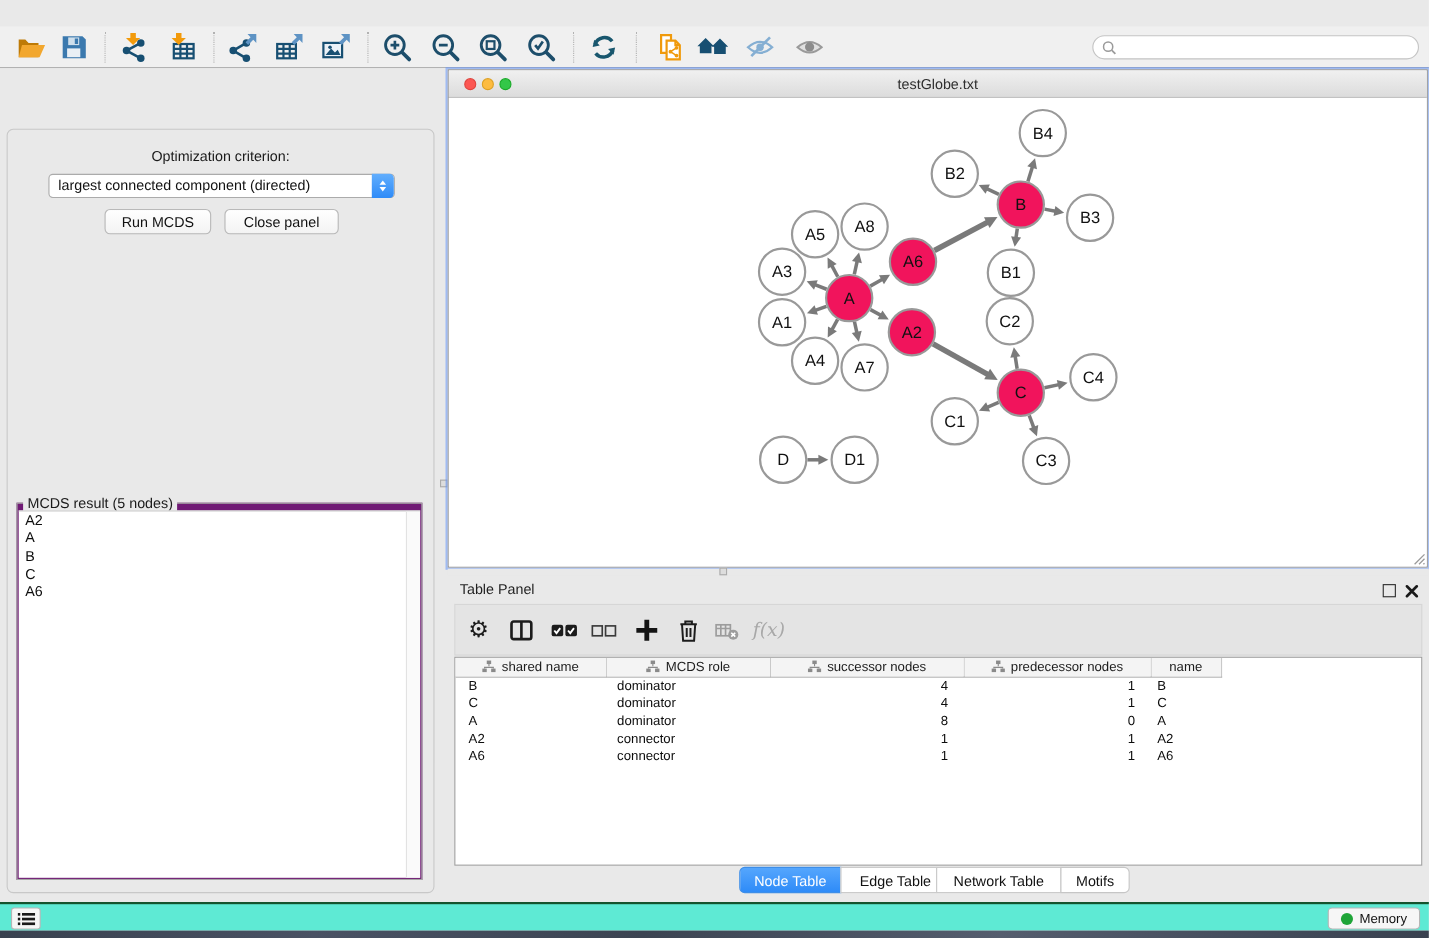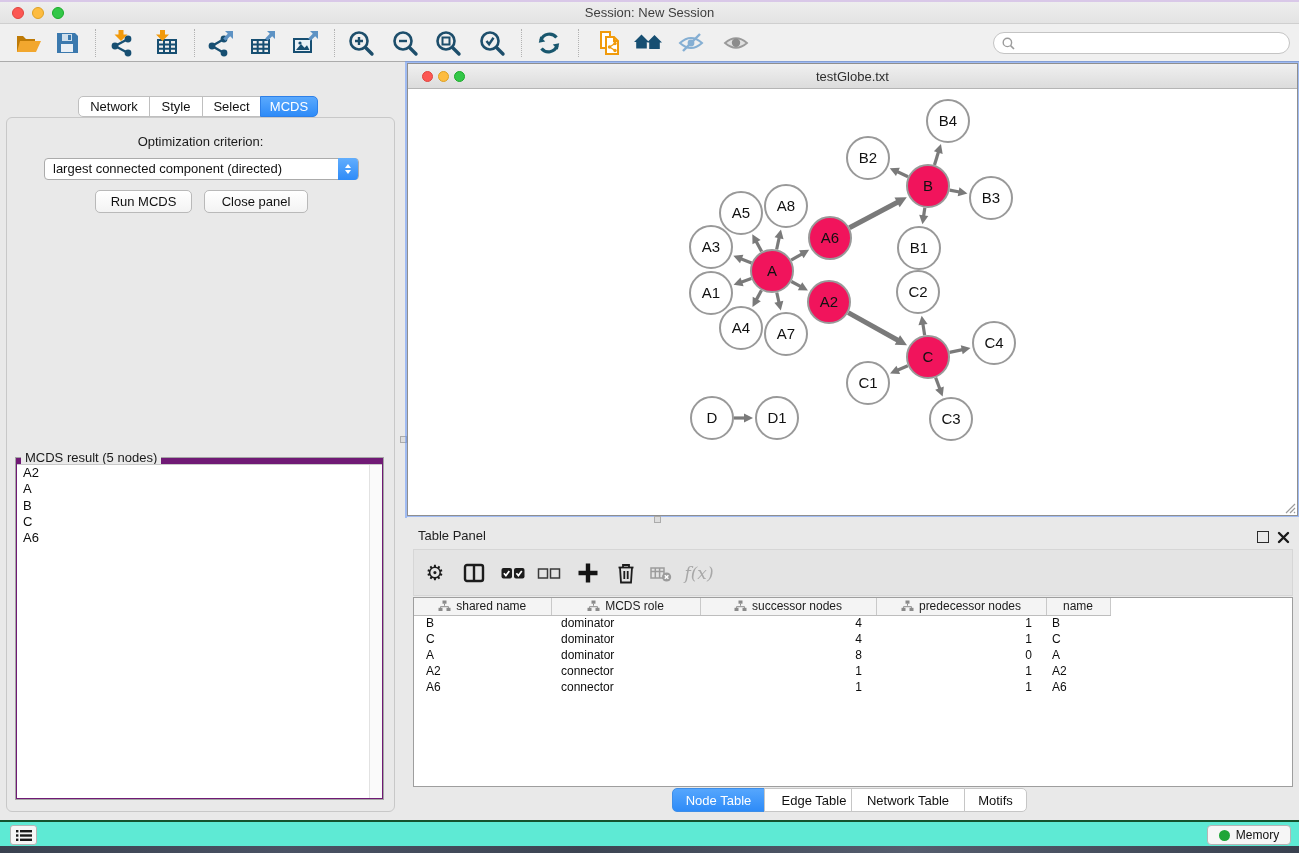--- a/index.html
+++ b/index.html
@@ -108,26 +108,20 @@
   .wallpaper-bottom { position:absolute; left:0; top:846px; width:100%; height:7px;
     background:linear-gradient(90deg,#39414F,#4A5264 22%,#3C4452 45%,#555D6E 70%,#39414F); }
 
   svg { display:block; }
 </style>
 </head>
 <body>
 
 <div class="screen">
 
-  <div class="titlebar">
-    <span class="tl red" style="left:12px"></span>
-    <span class="tl yel" style="left:32px"></span>
-    <span class="tl grn" style="left:52px"></span>
-    <div class="title-text">Session: New Session</div>
-  </div>
 
   <div class="toolbar">
     <span class="tb-icon" style="left:28px">
       <svg width="28" height="28" viewBox="0 0 28 28">
           <path d="M3 7 L3 23 L21 23 L21 10 L12 10 L9 7 Z" fill="#BE7A06"></path>
           <path d="M6 12 L27 12 L22 23 L3 23 Z" fill="#F2A72E"></path>
         </svg>
     </span>
     <span class="tb-icon" style="left:67px">
       <svg width="28" height="28" viewBox="0 0 28 28">
@@ -257,26 +251,20 @@
           <circle cx="5.4" cy="5.4" r="4.2" fill="none" stroke="#9B9B9B" stroke-width="1.4"></circle>
           <path d="M8.6 8.6 L12 12" stroke="#9B9B9B" stroke-width="1.6"></path>
         </svg>
       <input type="text" value="" style="">
     </div>
   </div>
 
   <div class="main">
 
     <div class="control-panel">
-      <div class="cp-tabs">
-          <div class="seg-tab" style="width: 72px;">Network</div>
-          <div class="seg-tab" style="width: 54px;">Style</div>
-          <div class="seg-tab" style="width: 59px;">Select</div>
-          <div class="seg-tab active" style="width: 58px;">MCDS</div>
-        </div>
       <div class="cp-body">
         <div class="opt-label">Optimization criterion:</div>
         <div class="criterion-select">
           <span>largest connected component (directed)</span>
           <span class="stepper">
               <i class="up"></i>
               <i class="dn"></i>
             </span>
         </div>
         <button class="mac-btn btn-run">Run MCDS</button>

